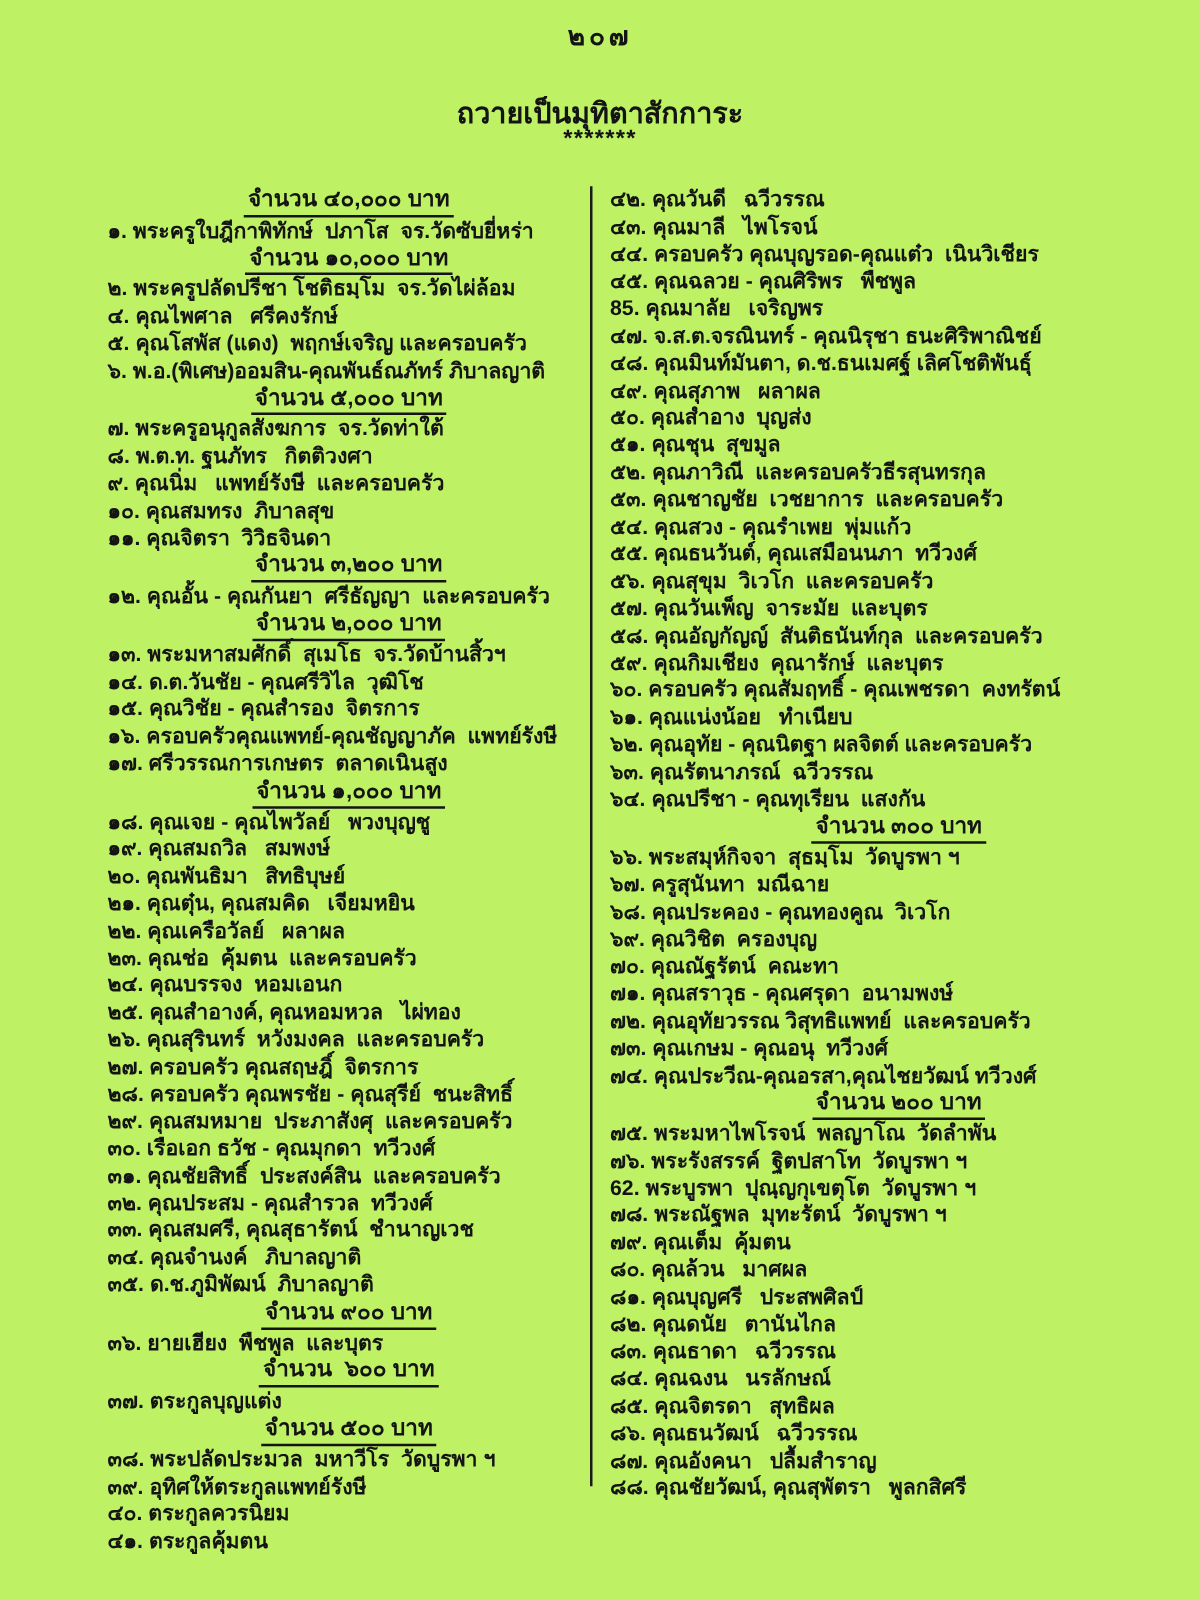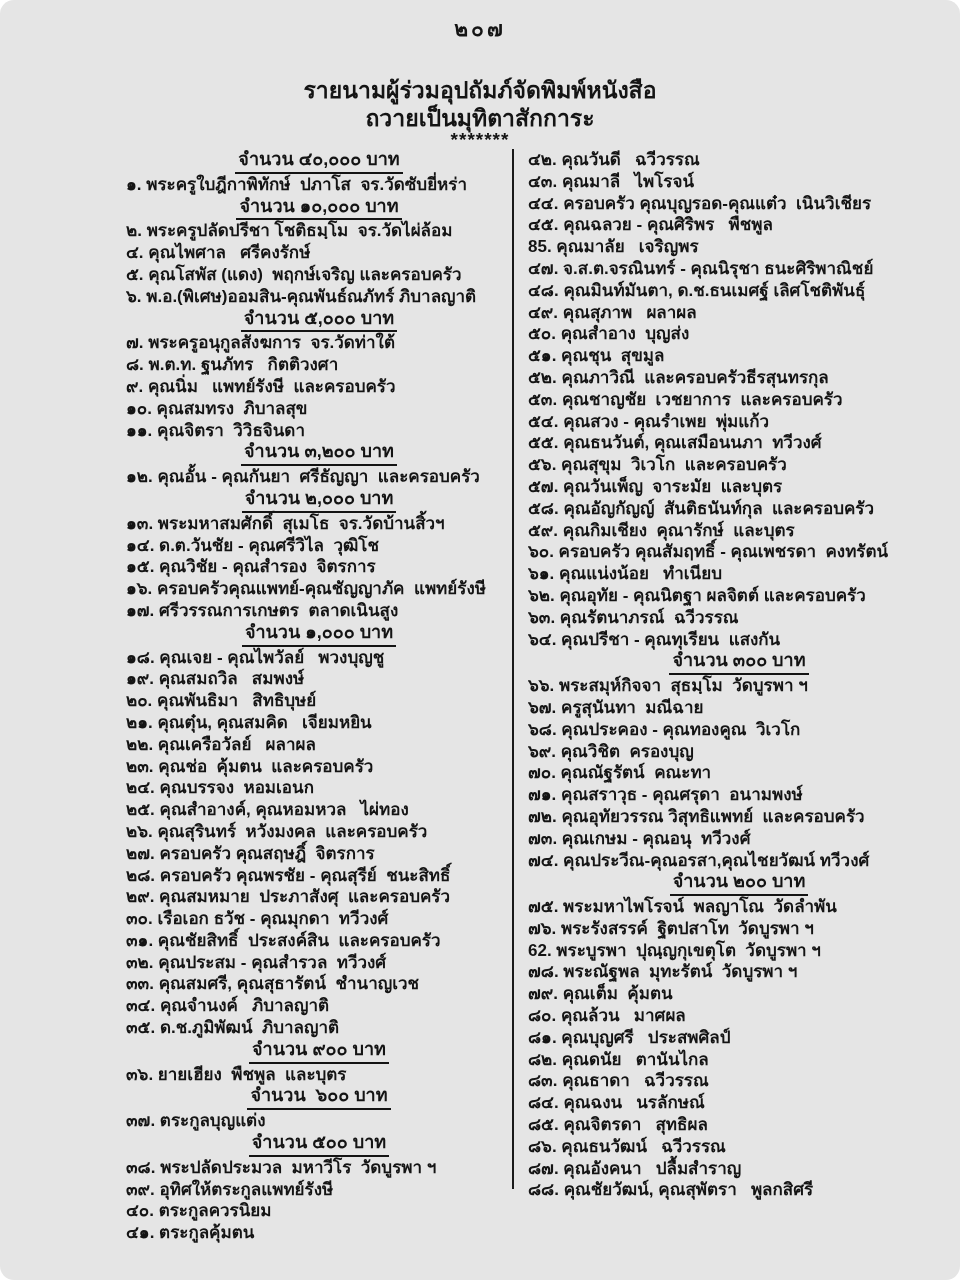--- a/index.html
+++ b/index.html
@@ -4,25 +4,24 @@
 <style>
   html, body {
     margin: 0;
     padding: 0;
     background: #ffffff;
   }
   .page {
     position: relative;
     width: 960px;
     height: 1280px;
-    background: #e5e5e5;
+    background: #bef264;
     font-family: "Liberation Sans", "DejaVu Sans", sans-serif;
     color: #141414;
     overflow: hidden;
-    border-radius: 14px;
   }
   .page-number {
     position: absolute;
     top: 12px;
     left: 0;
     right: 0;
     text-align: center;
     font-size: 21px;
     font-weight: 700;
     letter-spacing: 3px;
@@ -43,21 +42,20 @@
     font-size: 19px;
     line-height: 16px;
     letter-spacing: 1px;
   }
   .content {
     position: absolute;
     top: 149px;
     left: 86px;
     right: 10px;
     display: flex;
-    margin-left: 40px;
   }
   .col {
     overflow: hidden;
   }
   .col-left {
     flex: 0 0 386px;
   }
   .col-divider {
     flex: 0 0 2px;
     background: #1a1a1a;
@@ -87,21 +85,20 @@
   }
 </style>
 </head>
 <body>
 
 <div class="page">
 
   <div class="page-number">๒๐๗</div>
 
   <div class="doc-header">
-    <div class="title-line">รายนามผู้ร่วมอุปถัมภ์จัดพิมพ์หนังสือ</div>
     <div class="title-line">ถวายเป็นมุทิตาสักการะ</div>
     <div class="stars">*******</div>
   </div>
 
   <div class="content">
 
     <div class="col col-left">
 
     <div class="line header"><span class="txt">จำนวน ๔๐,๐๐๐ บาท</span></div>
         <div class="line item"><span class="txt">๑. พระครูใบฎีกาพิทักษ์  ปภาโส  จร.วัดซับยี่หร่า</span></div>

